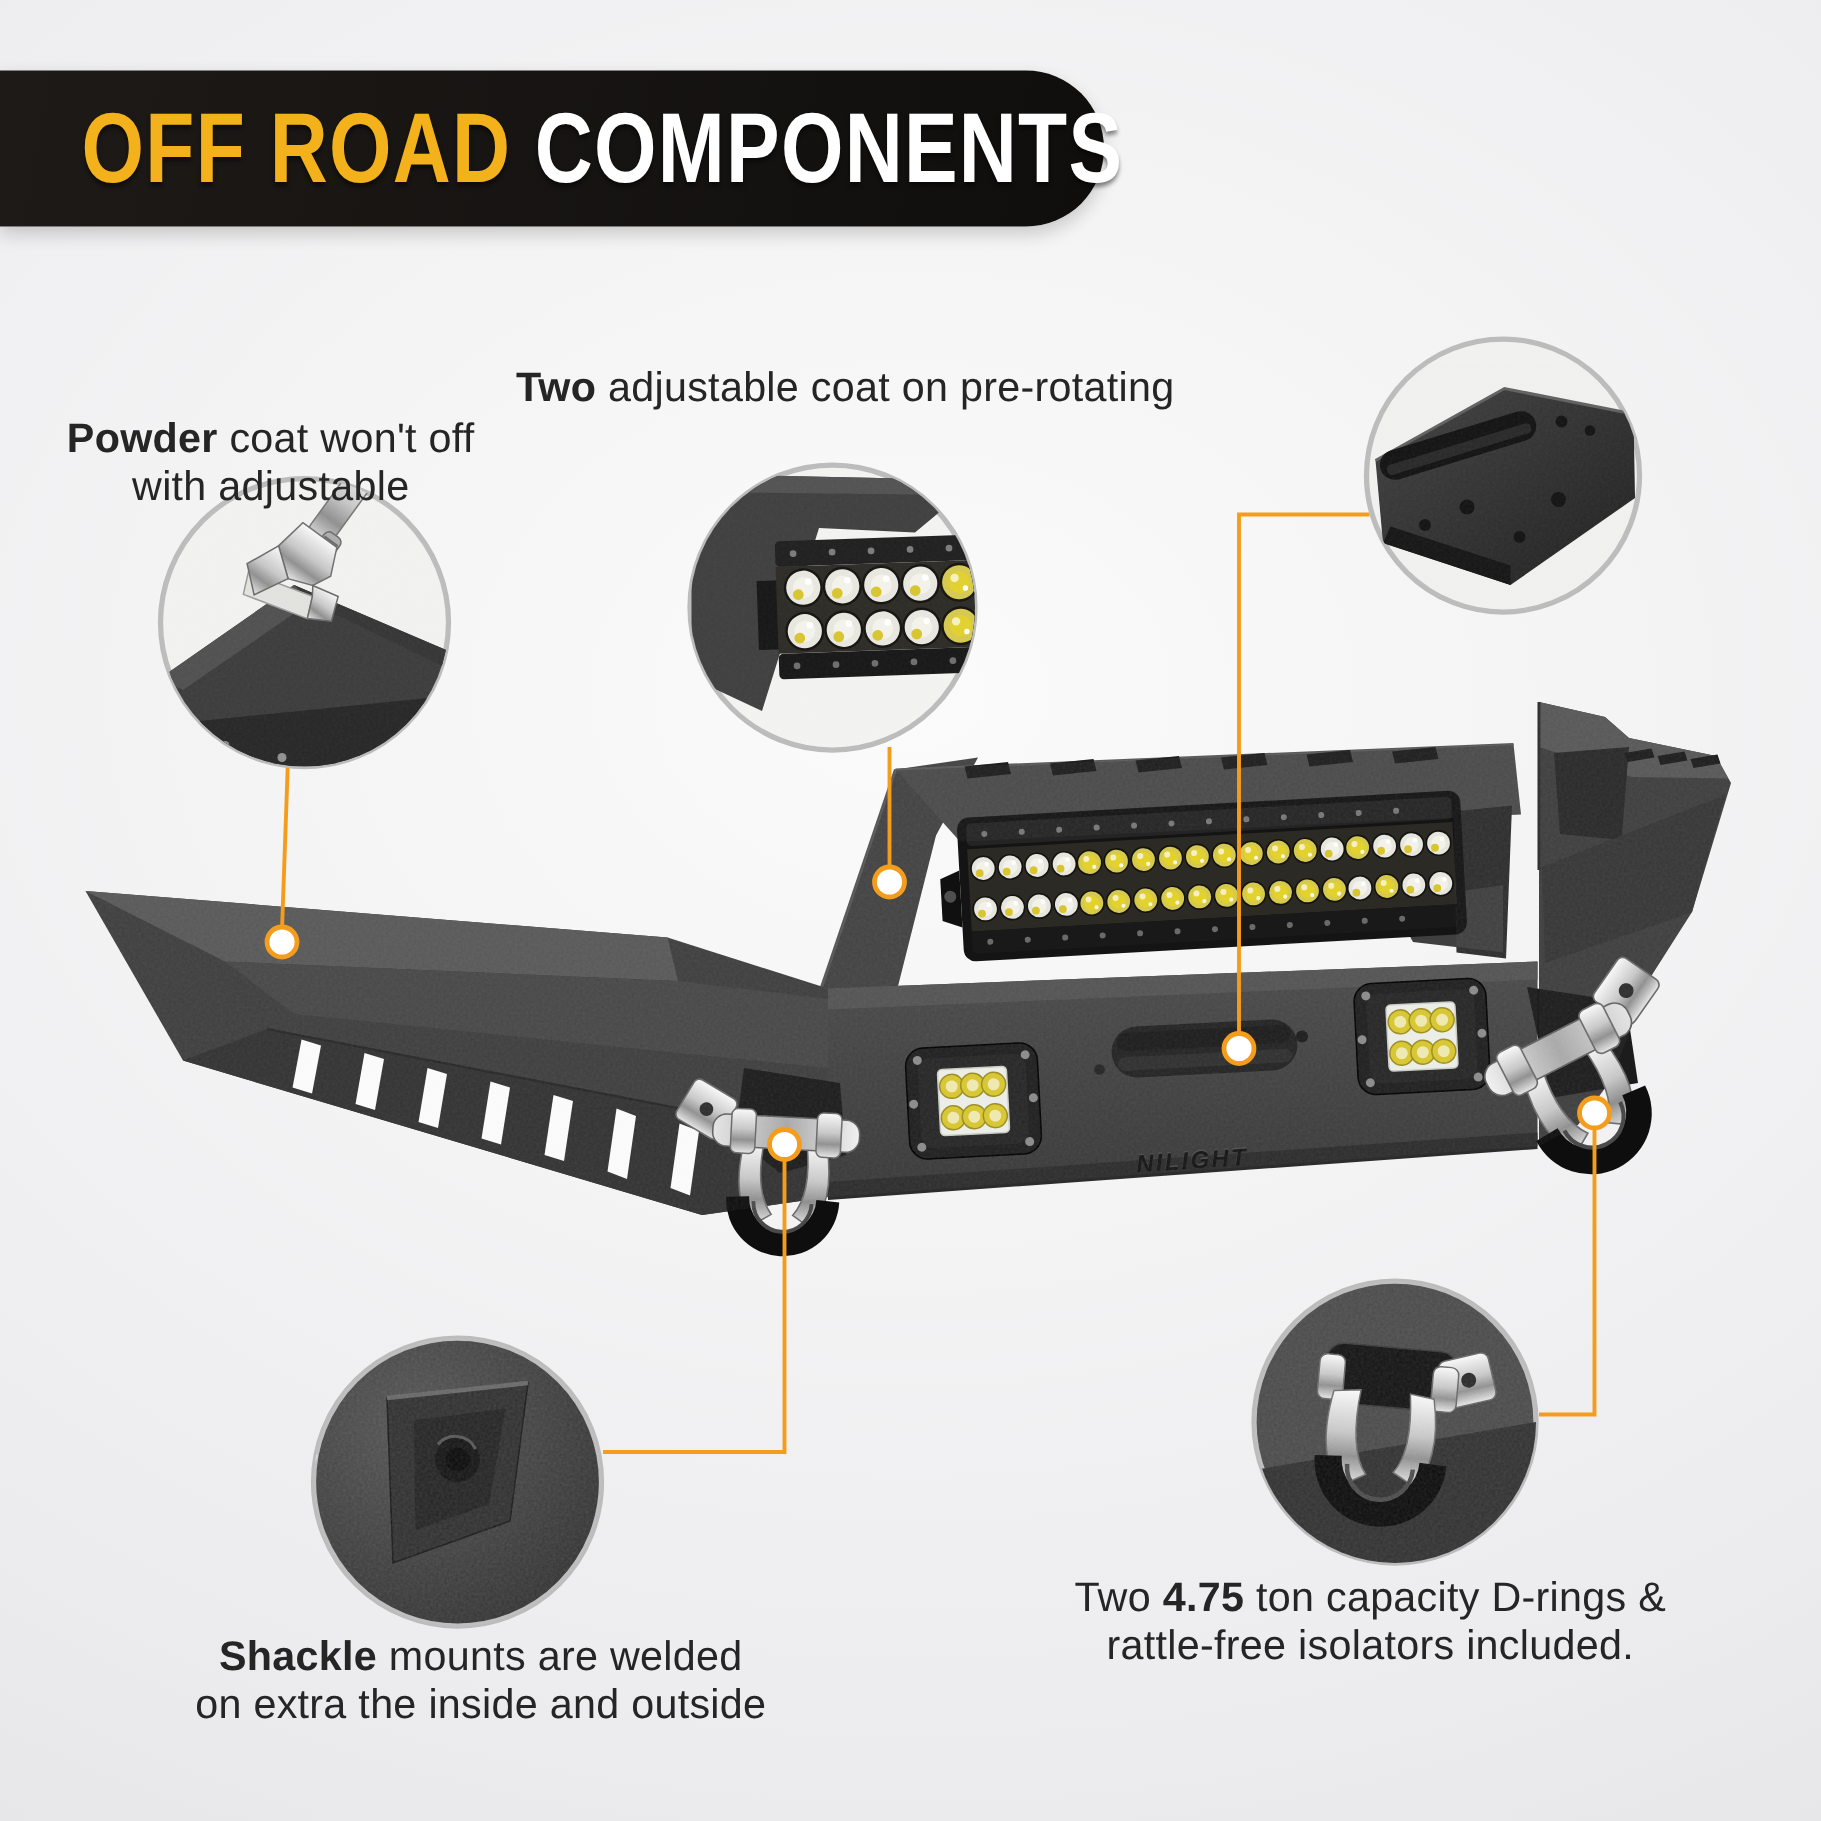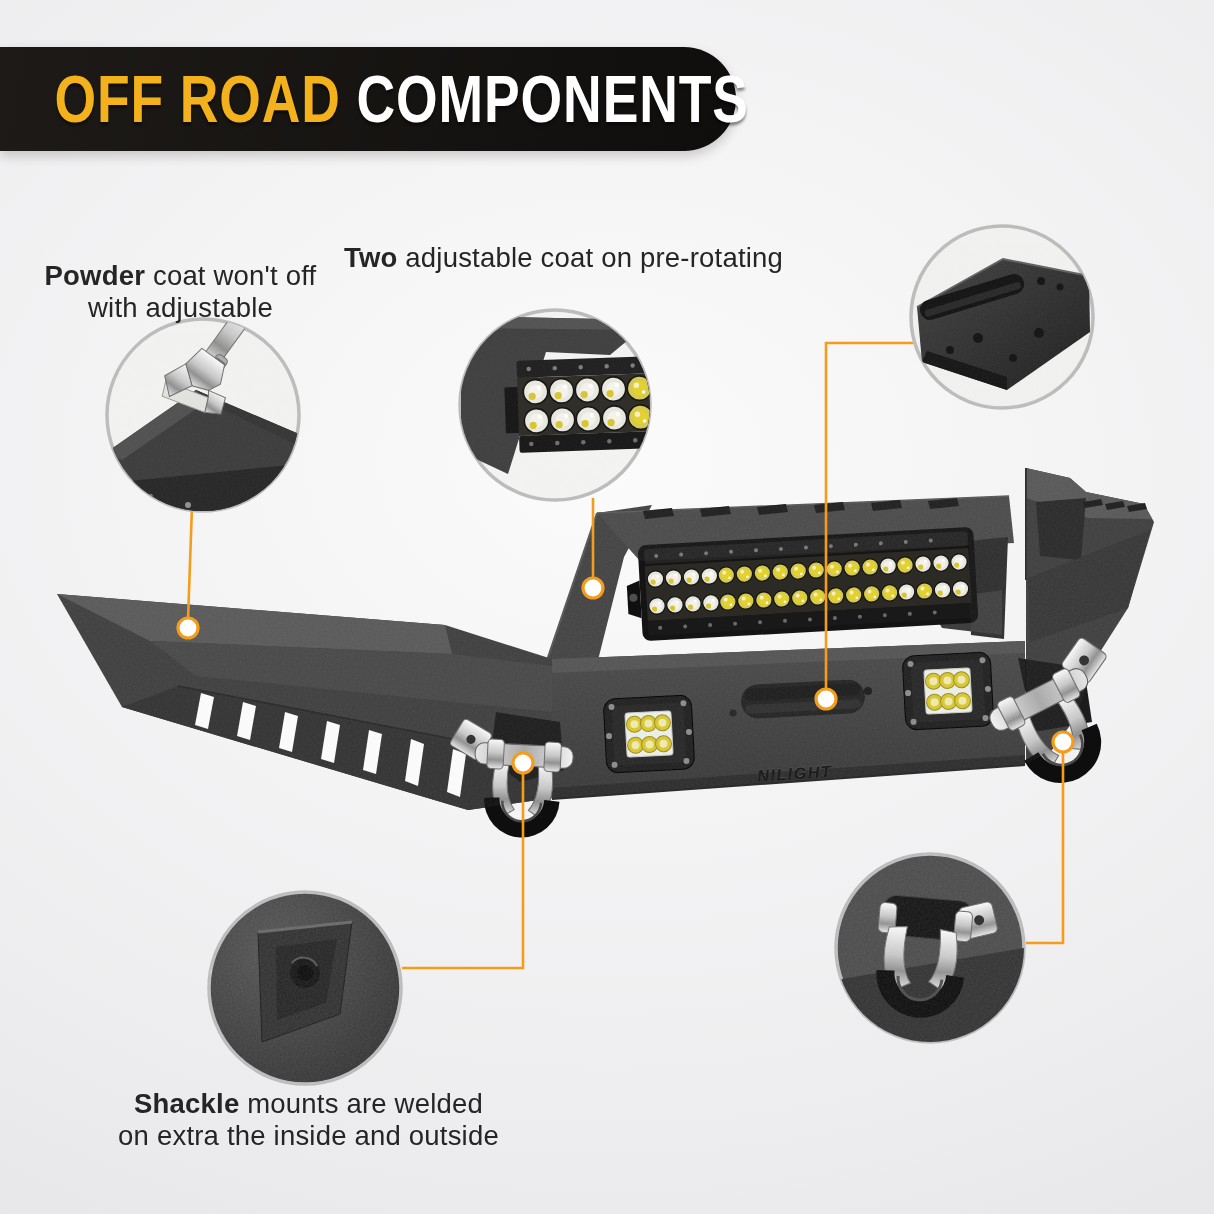--- a/index.html
+++ b/index.html
@@ -22,24 +22,24 @@
     white-space:nowrap;transform:scale(0.85,1.05);transform-origin:left center;
     text-shadow:0 3px 3px rgba(0,0,0,0.45);
   }
   .banner-accent{color:#F3B21B;}
   .banner-rest{color:#ffffff;}
   .callout{
     position:absolute;text-align:center;font-size:27.5px;line-height:1.16;
     color:#252525;letter-spacing:0.2px;
   }
   .callout .b{font-weight:bold;}
-  .co-powder {left:8px;   top:260px;  width:345px;}
+  .co-powder {left:8px;   top:276px;  width:345px;}
   .co-tabs   {left:341px; top:242px;  width:445px;}
   .co-winch  {left:806px; top:165px;  width:365px;}
-  .co-shackle{left:96px;  top:1088px; width:425px;}
+  .co-shackle{left:108px;  top:1088px; width:425px;}
   .co-drings {left:695px; top:1049px; width:437px;}
 </style>
 </head>
 <body>
 
 <div id="stage">
 
 <svg id="illustration" viewBox="0 0 1214 1214" xmlns="http://www.w3.org/2000/svg">
   <defs>
     <linearGradient id="sv" x1="0" y1="0" x2="0" y2="1">
@@ -470,14 +470,18 @@
   <div class="callout co-tabs">
     <span class="b">Two</span><span> adjustable coat on pre-rotating</span><br>
   </div>
 
 
   <div class="callout co-shackle">
     <span class="b">Shackle</span><span> mounts are welded</span><br>
     <span>on extra the inside and outside</span>
   </div>
 
+  <div class="callout co-drings">
+    <span>Two </span><span class="b">4.75</span><span> ton capacity D-rings &amp;</span><br>
+    <span>rattle-free isolators included.</span>
+  </div>
 
 </div>
 
 </body></html>

